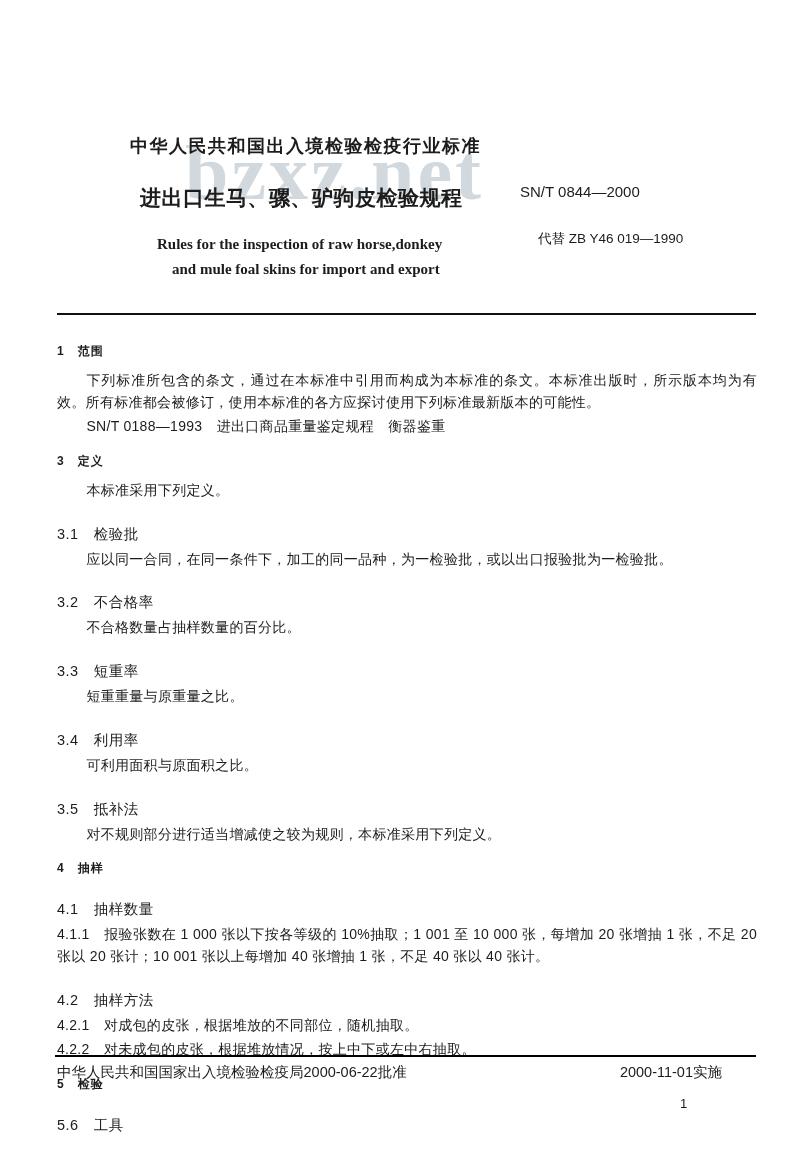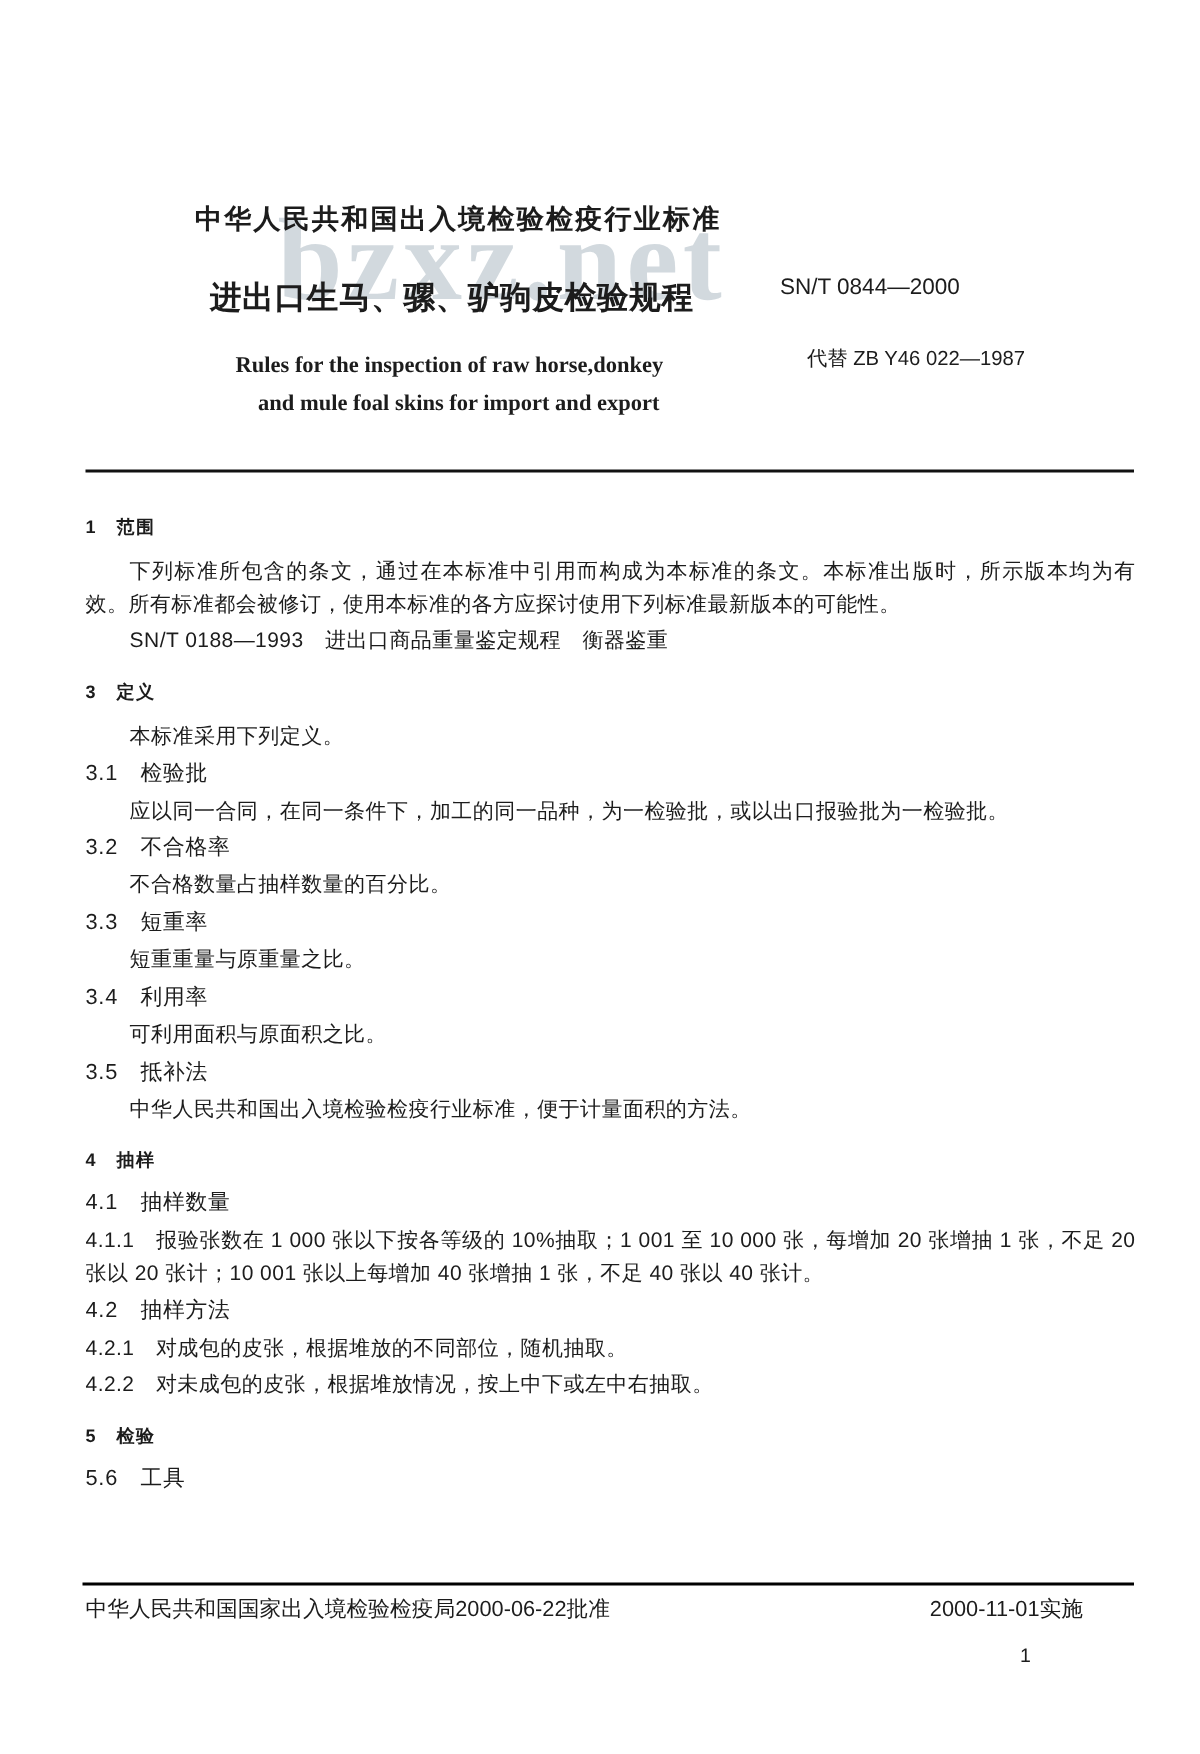--- a/index.html
+++ b/index.html
@@ -79,21 +79,21 @@
   .body-content p { padding: 0; }
   .h1 {
     font-size: 12px;
     font-weight: bold;
     margin: 15px 0 10px 0;
     letter-spacing: 1px;
   }
   .h2 {
     font-size: 14.5px;
     font-weight: normal;
-    margin: 4px 0 5px 0;
+    margin: 23px 0 5px 0;
     letter-spacing: 0.5px;
   }
   .para {
     font-size: 14px;
     line-height: 1.55;
     margin: 3px 0;
     text-indent: 2.1em;
     text-align: justify;
     letter-spacing: 0.3px;
   }
@@ -126,41 +126,41 @@
 </head>
 <body>
 
 <div class="page">
 
   <div class="watermark">bzxz.net</div>
 
   <div class="std-type">中华人民共和国出入境检验检疫行业标准</div>
   <div class="title-cn">进出口生马、骡、驴驹皮检验规程</div>
   <div class="std-no">SN/T 0844—2000</div>
-  <div class="replaces">代替 ZB Y46 022—1987</div>
+  <div class="replaces">代替 ZB Y46 019—1990</div>
   <div class="title-en line1">Rules for the inspection of raw horse,donkey</div>
   <div class="title-en line2">and mule foal skins for import and export</div>
   <div class="header-rule"></div>
 
   <div class="body-content">
     <p class="h1">1　范围</p>
     <p class="para">下列标准所包含的条文，通过在本标准中引用而构成为本标准的条文。本标准出版时，所示版本均为有效。所有标准都会被修订，使用本标准的各方应探讨使用下列标准最新版本的可能性。</p>
     <p class="para">SN/T 0188—1993　进出口商品重量鉴定规程　衡器鉴重</p>
     <p class="h1">3　定义</p>
     <p class="para">本标准采用下列定义。</p>
     <p class="h2">3.1　检验批</p>
     <p class="para">应以同一合同，在同一条件下，加工的同一品种，为一检验批，或以出口报验批为一检验批。</p>
     <p class="h2">3.2　不合格率</p>
     <p class="para">不合格数量占抽样数量的百分比。</p>
     <p class="h2">3.3　短重率</p>
     <p class="para">短重重量与原重量之比。</p>
     <p class="h2">3.4　利用率</p>
     <p class="para">可利用面积与原面积之比。</p>
     <p class="h2">3.5　抵补法</p>
-    <p class="para">中华人民共和国出入境检验检疫行业标准，便于计量面积的方法。</p>
+    <p class="para">对不规则部分进行适当增减使之较为规则，本标准采用下列定义。</p>
     <p class="h1">4　抽样</p>
     <p class="h2">4.1　抽样数量</p>
     <p class="para para-num">4.1.1　报验张数在 1 000 张以下按各等级的 10%抽取；1 001 至 10 000 张，每增加 20 张增抽 1 张，不足 20 张以 20 张计；10 001 张以上每增加 40 张增抽 1 张，不足 40 张以 40 张计。</p>
     <p class="h2">4.2　抽样方法</p>
     <p class="para para-num">4.2.1　对成包的皮张，根据堆放的不同部位，随机抽取。</p>
     <p class="para para-num">4.2.2　对未成包的皮张，根据堆放情况，按上中下或左中右抽取。</p>
     <p class="h1">5　检验</p>
     <p class="h2">5.6　工具</p>
   </div>
 

